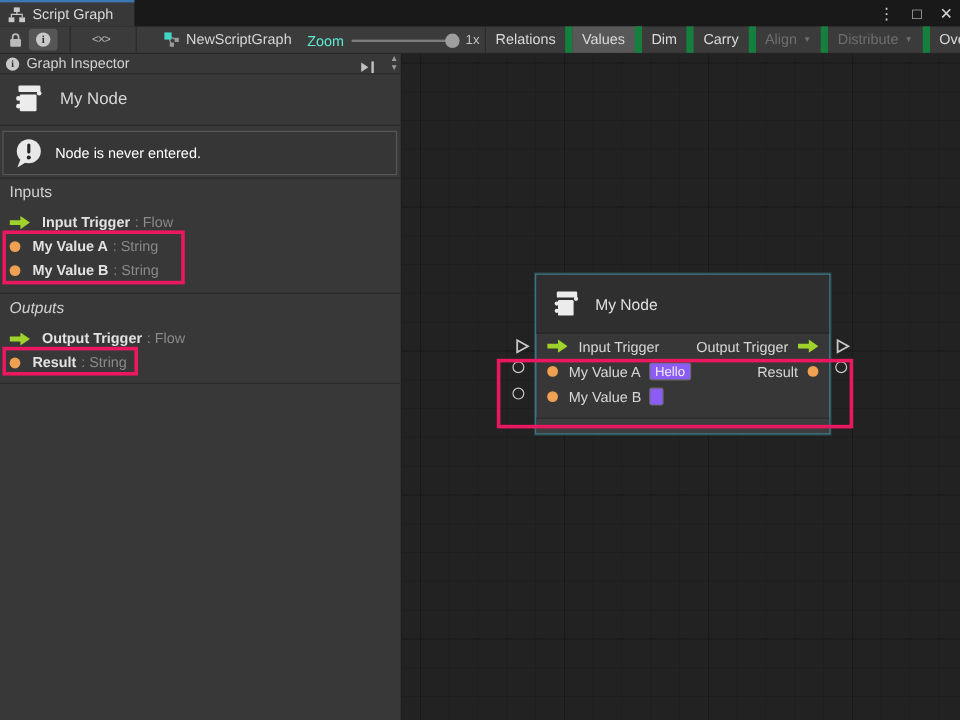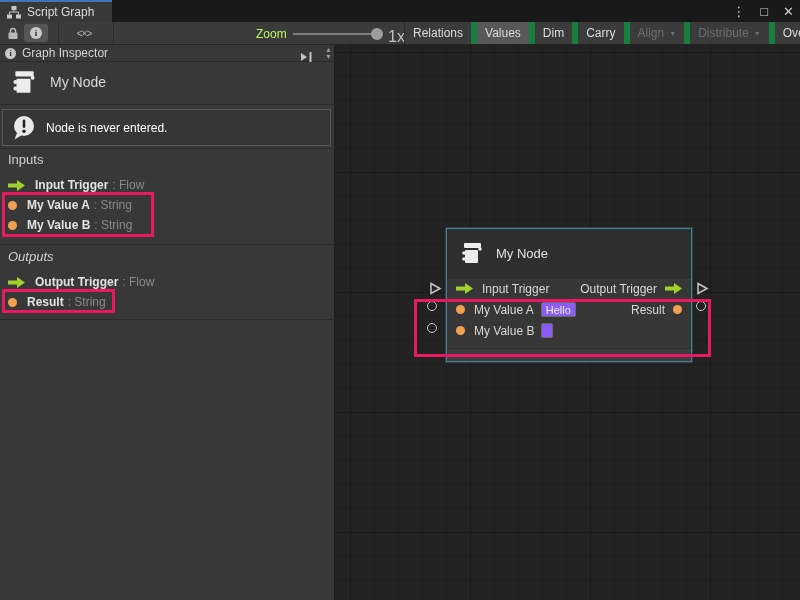--- a/index.html
+++ b/index.html
@@ -23,25 +23,25 @@
   .tb-icon-btn { position:absolute; top:2px; height:18px; display:flex; align-items:center;
     justify-content:center; border-radius:3px; }
   .tb-icon-btn.active { background:#565656; }
   .info-circle { width:12px; height:12px; border-radius:50%; background:#c9c9c9; color:#2d2d2d;
     font-size:9px; font-weight:bold; display:flex; align-items:center; justify-content:center;
     font-family:"Liberation Serif", serif; }
   .code-glyph { color:#b5b5b5; font-size:10px; letter-spacing:-1px; }
   .graph-btn { position:absolute; left:136px; top:2px; height:18px; display:flex;
     align-items:center; gap:5px; }
   .graph-btn span { font-size:12px; color:#d6d6d6; }
-  .zoom-label { position:absolute; left:256px; top:5px; font-size:12px; color:#bef264; }
+  .zoom-label { position:absolute; left:256px; top:5px; font-size:12px; color:#5eead4; }
   .slider { position:absolute; left:293px; top:11px; width:84px; height:2px; background:#7d7d7d; }
   .slider-handle { position:absolute; right:-6px; top:-5px; width:12px; height:12px;
     border-radius:50%; background:#9e9e9e; }
-  .zoom-value { position:absolute; left:388px; top:6px; font-size:16px; color:#c2c2c2; }
+  .zoom-value { position:absolute; left:388px; top:6px; font-size:11px; color:#c2c2c2; }
   .tb-buttons { position:absolute; left:404px; top:0; height:22px; display:flex;
     border-left:1px solid #2b2b2b; }
   .tb-btn { height:22px; display:flex; align-items:center; padding:0 8px; font-size:12px;
     color:#dadada; border-right:6px solid #15803d; white-space:nowrap; }
   .tb-btn.active { background:#585858; }
   .tb-btn.disabled { color:#6e6e6e; }
   .dd-arrow { font-size:7px; margin-left:5px; color:#6e6e6e; }
 
   
   .inspector { position:absolute; left:0; top:45px; width:335px; height:555px; background:#383838;
@@ -129,20 +129,29 @@
       </svg>
     </div>
     <div class="tb-icon-btn active" style="left:24px;width:24px;">
       <span class="info-circle">i</span>
     </div>
     <div class="sep" style="left:58px;"></div>
     <div class="tb-icon-btn" style="left:72px;width:24px;">
       <span class="code-glyph">&lt;×&gt;</span>
     </div>
     <div class="sep" style="left:113px;"></div>
+    <div class="graph-btn">
+      <svg width="14" height="14" viewBox="0 0 14 14">
+        <path d="M4 4 L11 7 M4 4 L7 11" stroke="#9a9a9a" stroke-width="1"></path>
+        <rect x="1" y="1" width="6" height="6" fill="#41d6c3"></rect>
+        <rect x="9.5" y="5.5" width="3.5" height="3.5" fill="#9a9a9a"></rect>
+        <rect x="5.5" y="9.5" width="3.5" height="3.5" fill="#9a9a9a"></rect>
+      </svg>
+      <span>NewScriptGraph</span>
+    </div>
     <span class="zoom-label">Zoom</span>
     <div class="slider">
       <div class="slider-handle"></div>
     </div>
     <span class="zoom-value">1x</span>
     <div class="tb-buttons">
       <div class="tb-btn">Relations</div>
       <div class="tb-btn active">Values</div>
       <div class="tb-btn">Dim</div>
       <div class="tb-btn">Carry</div>

